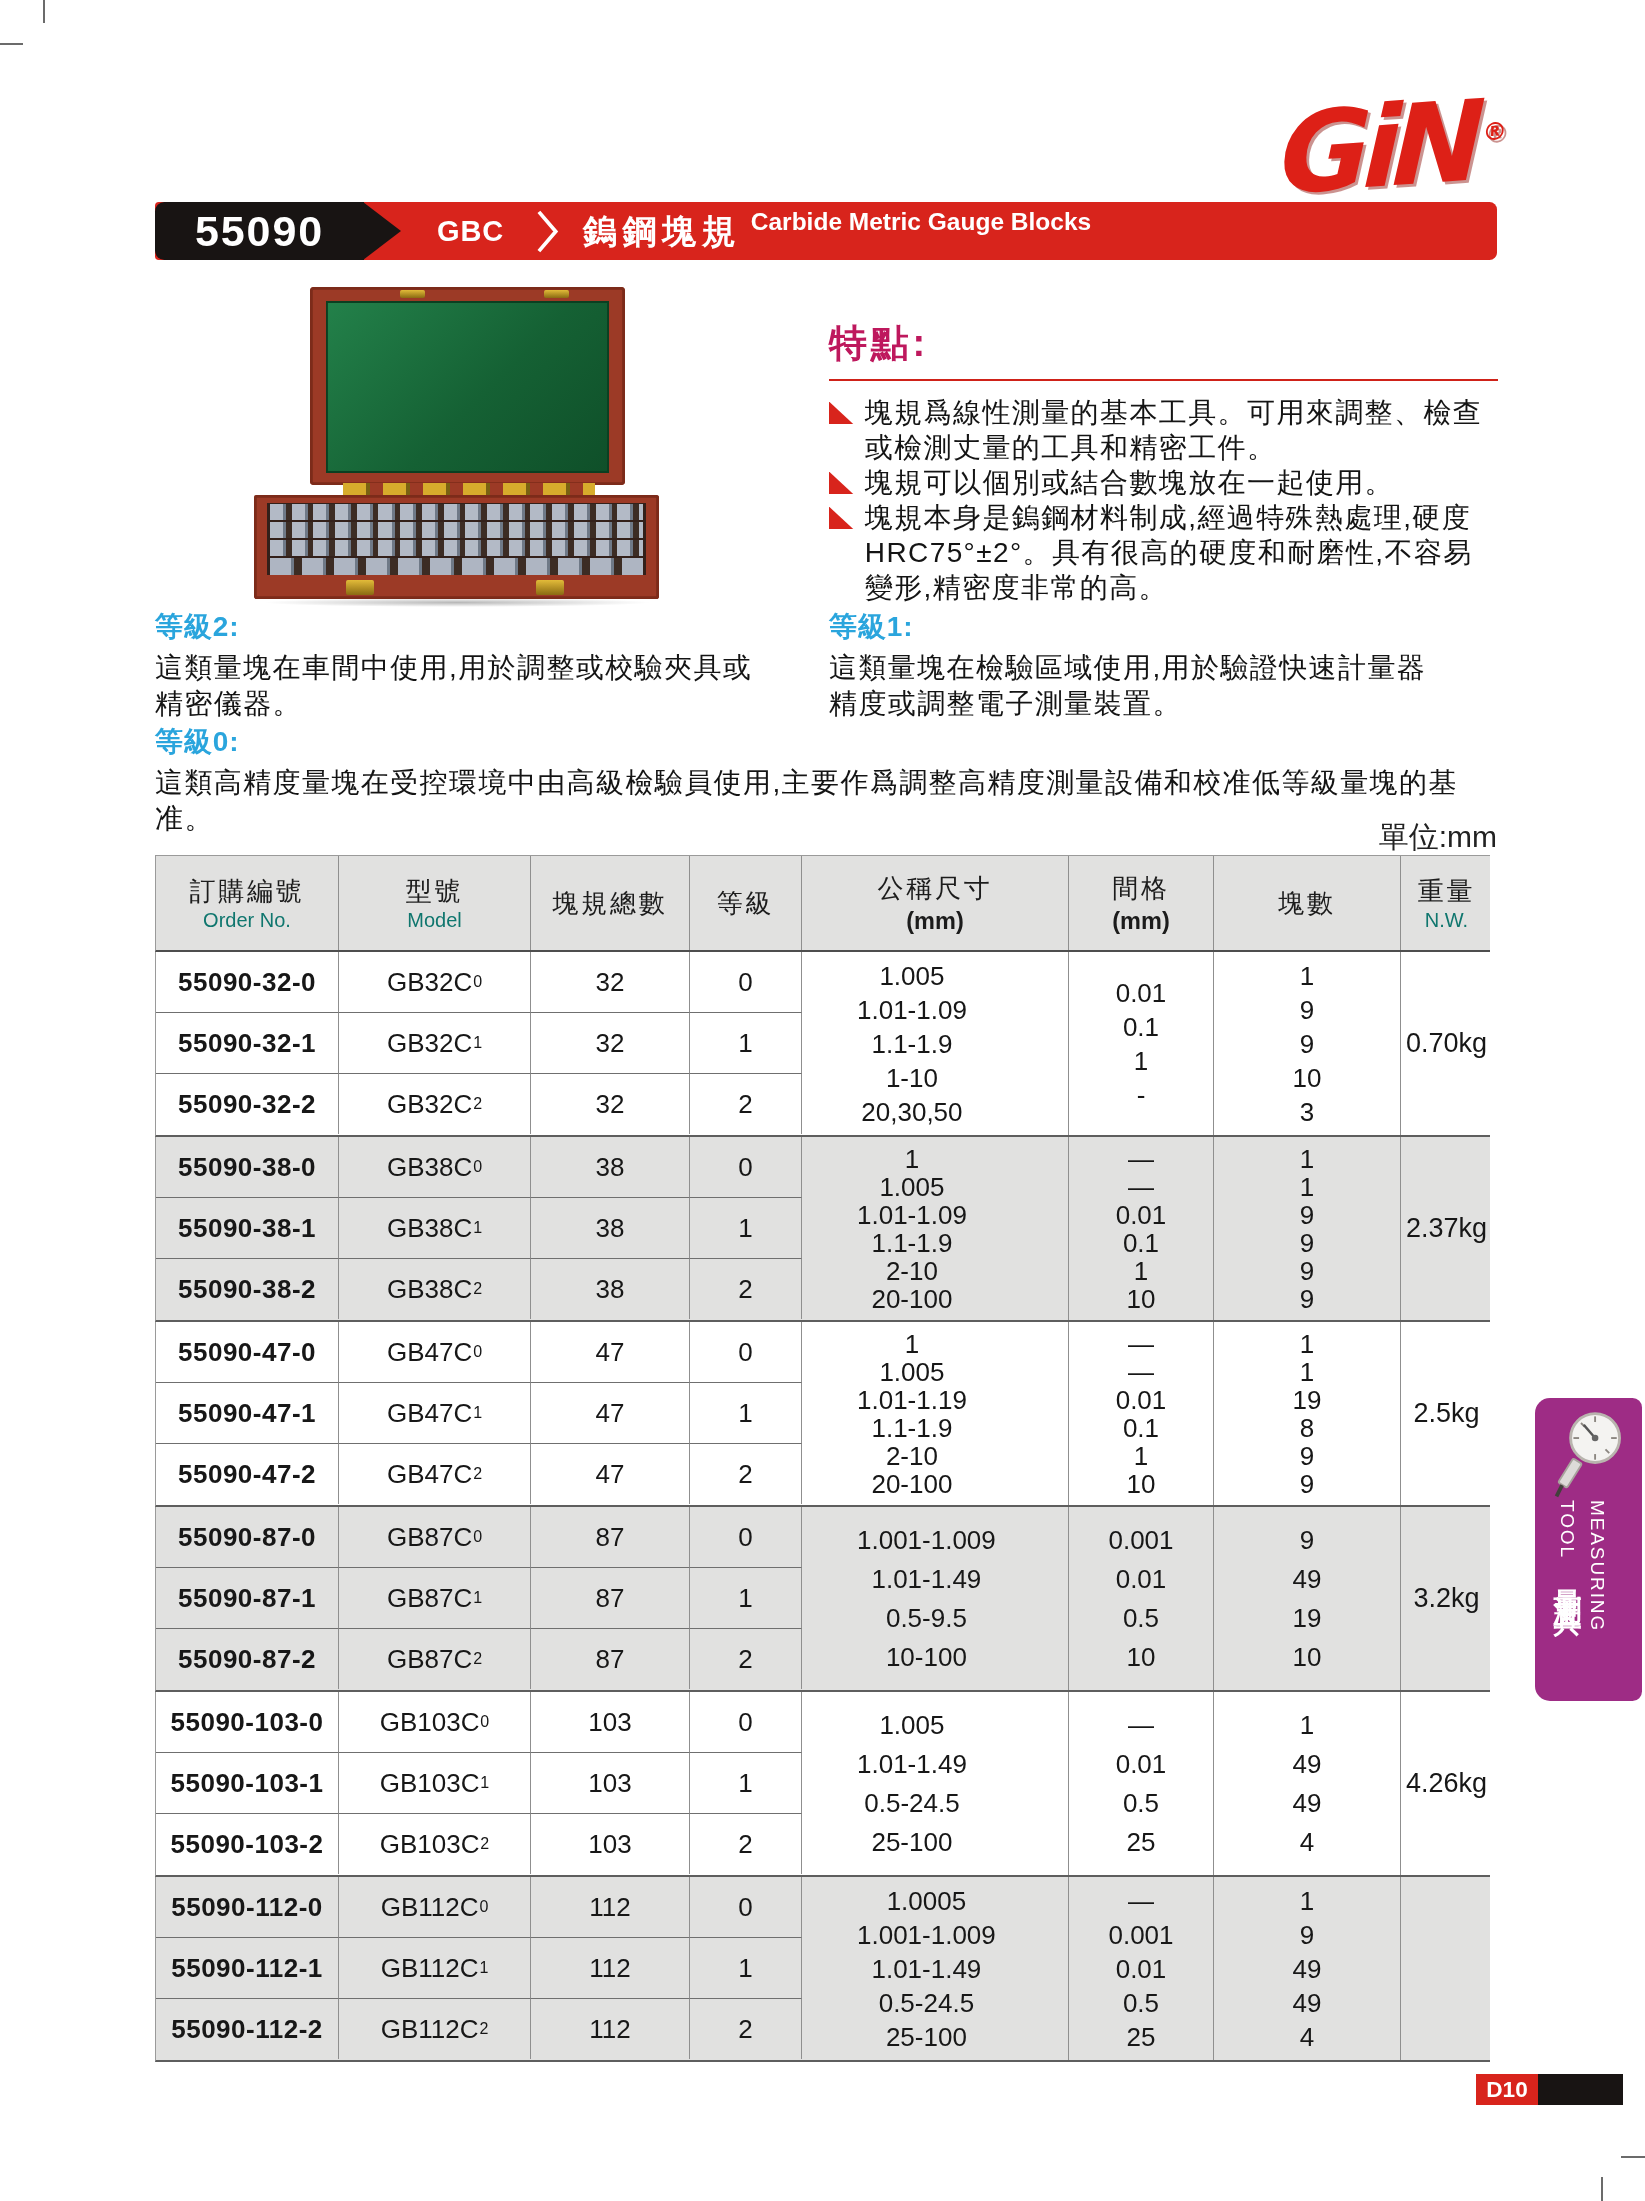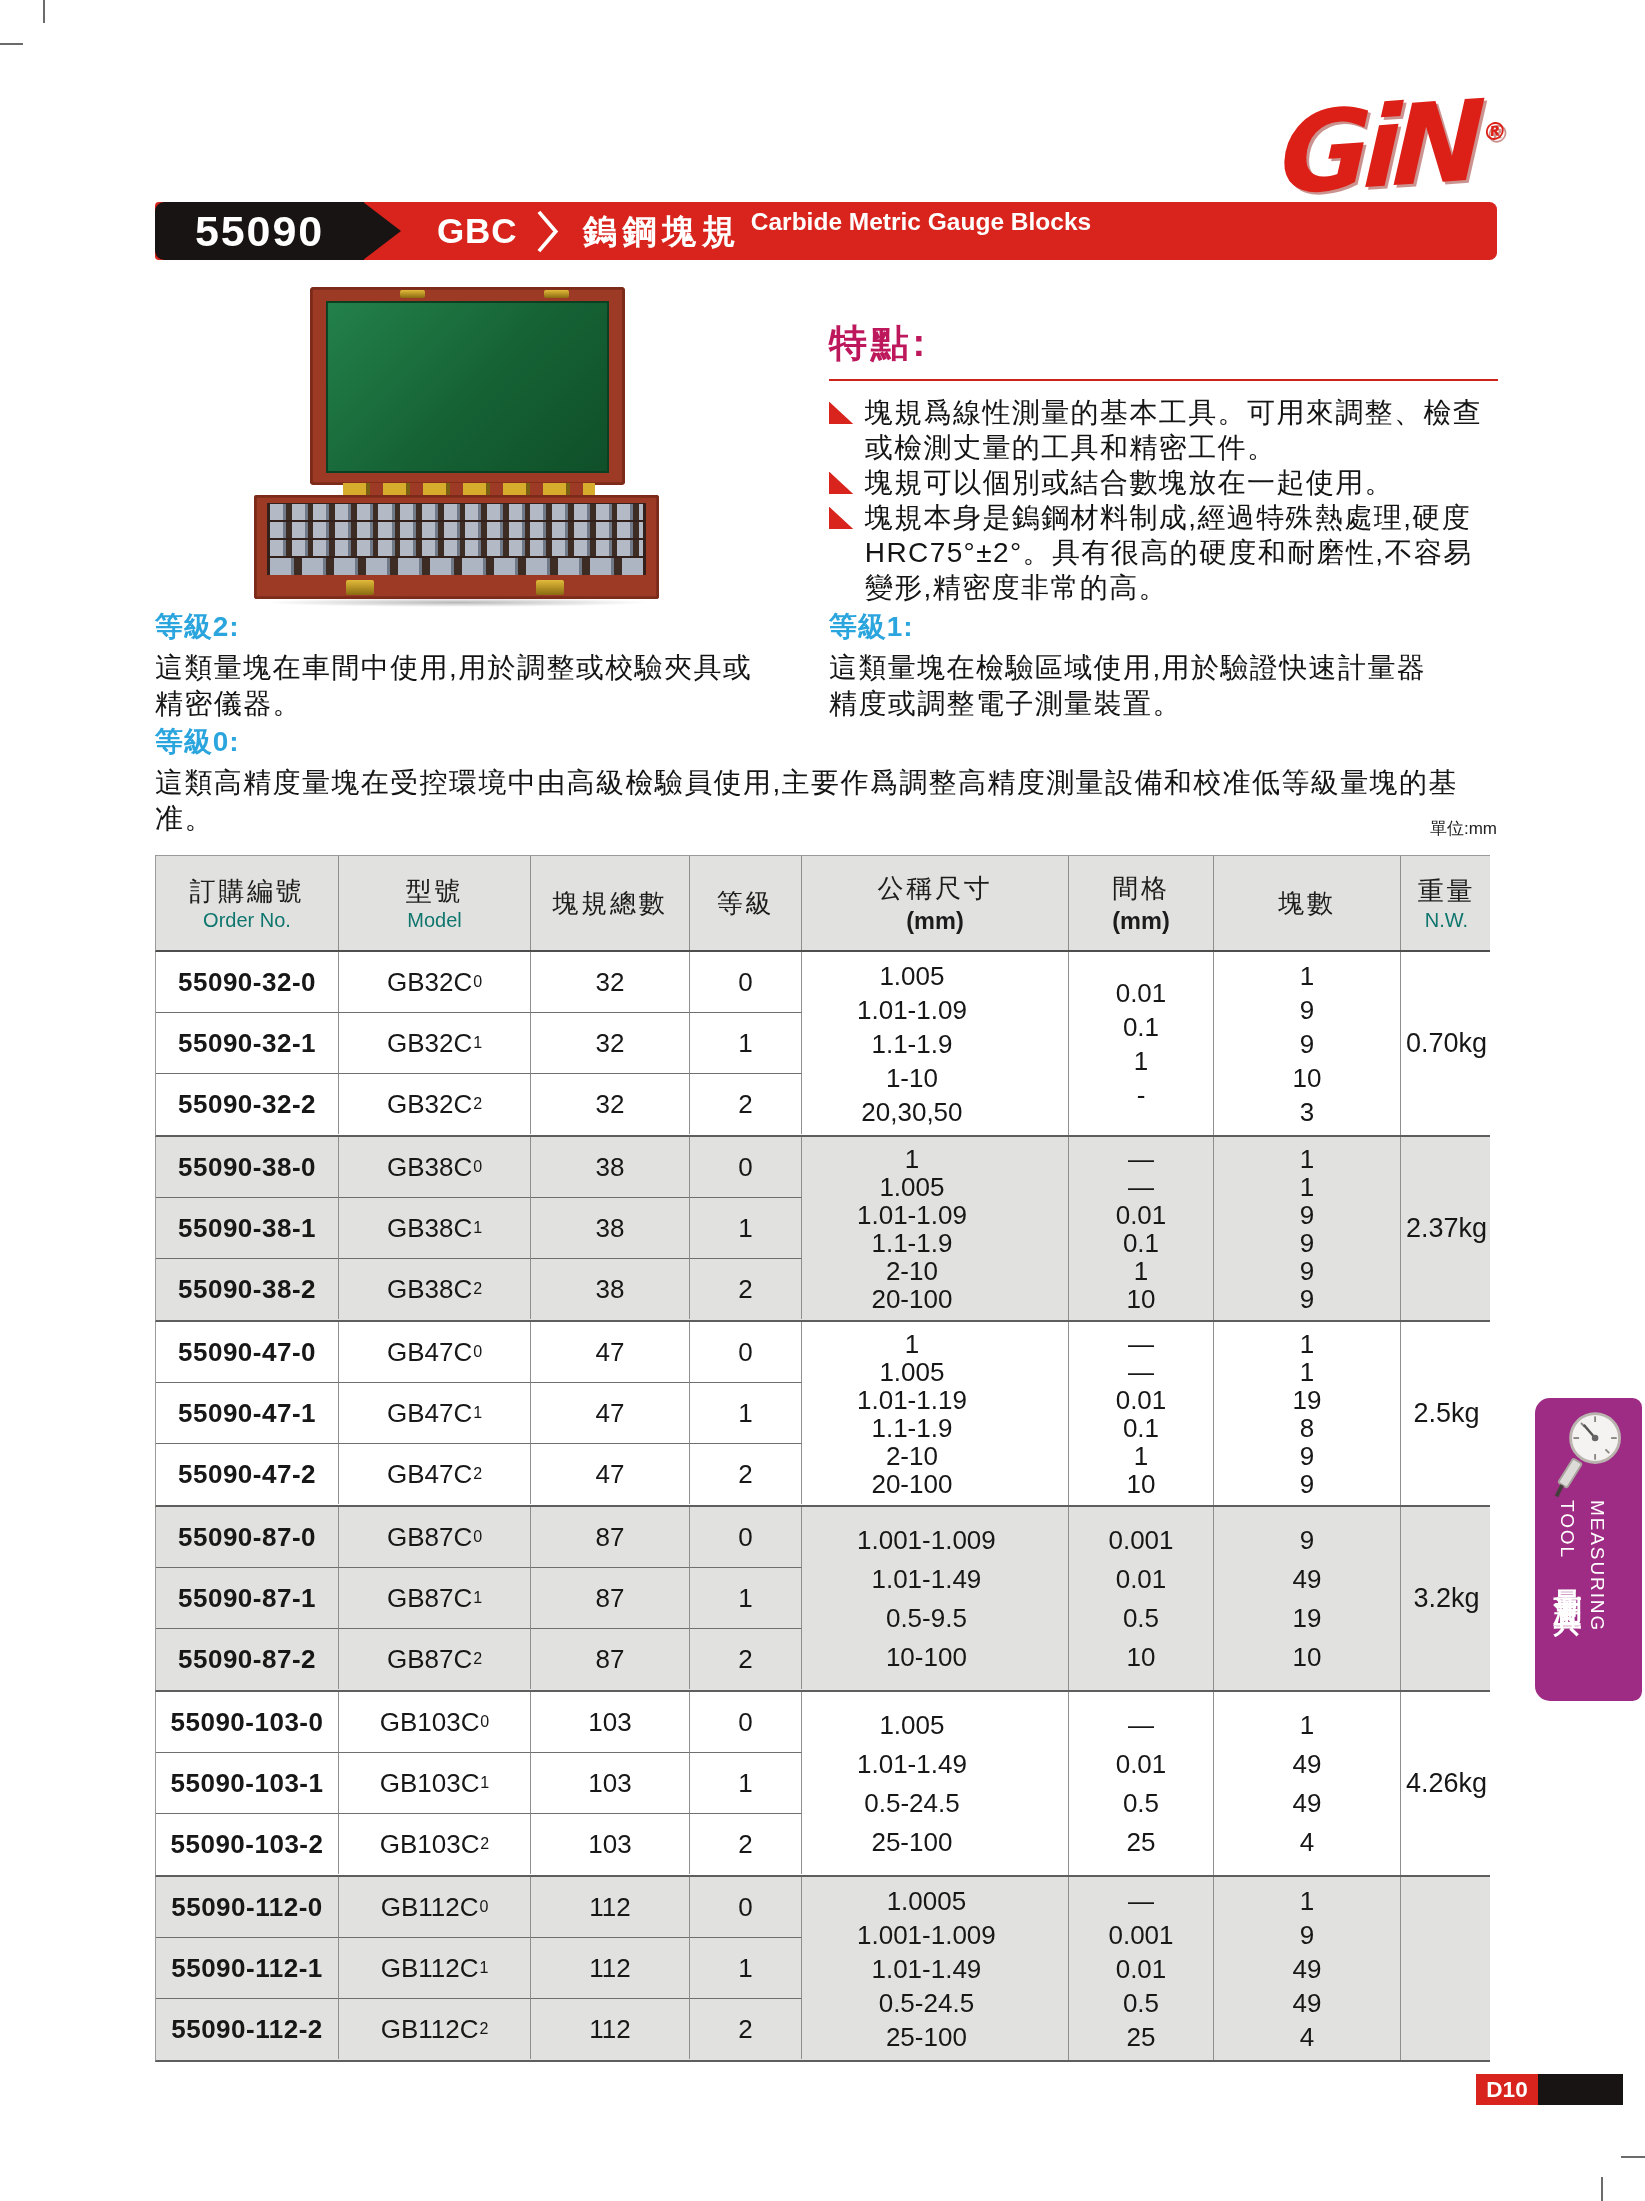--- a/index.html
+++ b/index.html
@@ -19,21 +19,21 @@
 
   
   .titlebar{position:absolute;left:155px;top:202px;width:1342px;height:58px;
             background:#d8241c;border-radius:3.8px 7.5px 7.5px 3.8px;}
   .badge-black{position:absolute;left:0;top:0;width:209px;height:58px;background:#181413;
                border-radius:9.4px 0 0 9.4px;display:flex;align-items:center;justify-content:center;}
   .badge-tip{position:absolute;left:208px;top:0;width:38px;height:58px;background:#181413;
              clip-path:polygon(0 0,100% 50%,0 100%);}
   .code{color:#fff;font-size:43px;font-weight:bold;letter-spacing:1.9px;}
   .series{position:absolute;left:282px;top:0;height:70px;line-height:58px;color:#fff;
-          font-size:35px;font-weight:bold;letter-spacing:0.9px;}
+          font-size:29px;font-weight:bold;letter-spacing:0.9px;}
   .chev{position:absolute;left:381px;top:7.5px;}
   .tbar-text{position:absolute;left:428px;top:0;height:58px;display:flex;align-items:baseline;color:#fff;}
   .title-zh{font-size:34px;font-weight:bold;letter-spacing:5.6px;line-height:58px;}
   .title-en{font-size:24.5px;font-weight:bold;margin-left:9.4px;position:relative;top:-13px;}
 
   
   .photo{position:absolute;left:254px;top:278px;width:405px;height:328px;}
   .lid{position:absolute;left:56px;top:9.4px;width:315px;height:198px;background:#9c3a26;
        border-radius:3.8px;box-shadow:inset 0 0 0 2.8px #7c2b1a;}
   .lid-in{position:absolute;left:16px;top:14px;right:16px;bottom:12.2px;
@@ -58,21 +58,21 @@
   .features{position:absolute;left:829px;top:395px;width:670px;}
   .f-item{display:flex;margin:0;}
   .f-tri{flex:0 0 24.5px;width:24.5px;height:22.6px;margin-top:6.6px;background:#d8241c;
          clip-path:polygon(0 0,100% 100%,0 100%);}
   .f-text{margin-left:11.3px;font-size:28px;line-height:35px;letter-spacing:1.4px;color:#141414;}
 
   
   .g-label{position:absolute;font-size:28px;font-weight:bold;color:#2aa5dd;letter-spacing:0.9px;}
   .g-text{position:absolute;font-size:28px;line-height:36px;letter-spacing:1.4px;color:#141414;}
 
-  .unit{position:absolute;left:1252px;top:817px;width:245px;text-align:right;font-size:17px;color:#222;}
+  .unit{position:absolute;left:1252px;top:817px;width:245px;text-align:right;font-size:30px;color:#222;}
 
   
   .table{position:absolute;left:155px;top:855px;width:1335px;}
   .thead{position:relative;height:94px;background:#e1e1e0;border-top:0.9px solid #9a9a9a;
          border-bottom:2.8px solid #4e4e4e;border-left:0.9px solid #9a9a9a;}
   .hc{position:absolute;top:0;height:94px;display:flex;flex-direction:column;justify-content:center;
       align-items:center;border-right:0.9px solid #8f8f8f;box-sizing:border-box;}
   .hc:last-child{border-right:none;}
   .hzh{font-size:26px;letter-spacing:2.8px;color:#1c1c1c;}
   .hen{font-size:20px;color:#0f766e;margin-top:0;}

